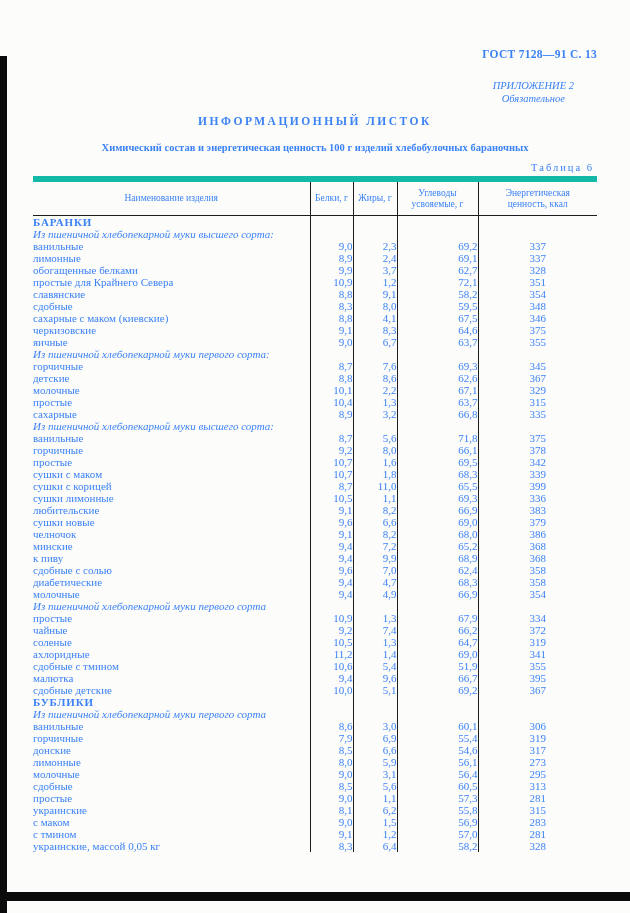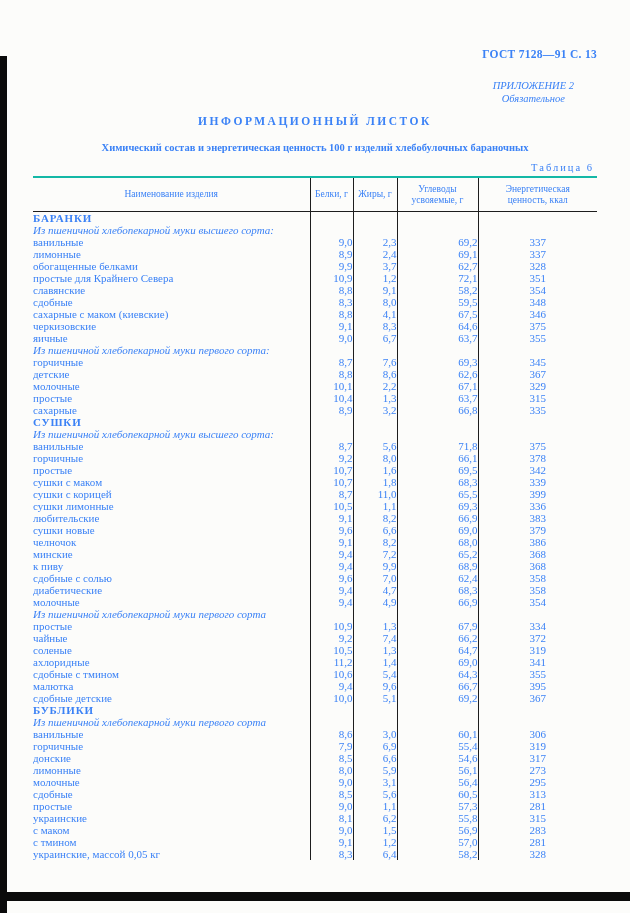--- a/index.html
+++ b/index.html
@@ -41,21 +41,21 @@
   }
   .table-caption {
     position:absolute; top:162px; right:36px;
     font-size:10.5px; letter-spacing:2px;margin-left:23px;
   }
   table.nutr {
     position:absolute; left:33px; top:176px;
     width:564px;
     border-collapse:collapse;
     table-layout:fixed;
-    border-top:2px solid #14b8a6;
+    border-top:6px solid #14b8a6;
   }
   table.nutr th {
     font-weight:normal;
     font-size:9.5px;
     line-height:11px;
     text-align:center;
     vertical-align:middle;
     white-space:pre-line;
     height:33px;
     padding:0 2px;
@@ -233,27 +233,20 @@
           <td class="c-num c5">315</td>
         </tr>
         <tr>
           <td class="c-name item">сахарные</td>
           <td class="c-num c2">8,9</td>
           <td class="c-num c3">3,2</td>
           <td class="c-num c4">66,8</td>
           <td class="c-num c5">335</td>
         </tr>
         <tr>
-          <td class="c-name section">СУШКИ</td>
-          <td class="c-num c2"></td>
-          <td class="c-num c3"></td>
-          <td class="c-num c4"></td>
-          <td class="c-num c5"></td>
-        </tr>
-        <tr>
           <td class="c-name group">Из пшеничной хлебопекарной муки высшего сорта:</td>
           <td class="c-num c2"></td>
           <td class="c-num c3"></td>
           <td class="c-num c4"></td>
           <td class="c-num c5"></td>
         </tr>
         <tr>
           <td class="c-name item">ванильные</td>
           <td class="c-num c2">8,7</td>
           <td class="c-num c3">5,6</td>
@@ -383,21 +376,21 @@
           <td class="c-name item">ахлоридные</td>
           <td class="c-num c2">11,2</td>
           <td class="c-num c3">1,4</td>
           <td class="c-num c4">69,0</td>
           <td class="c-num c5">341</td>
         </tr>
         <tr>
           <td class="c-name item">сдобные с тмином</td>
           <td class="c-num c2">10,6</td>
           <td class="c-num c3">5,4</td>
-          <td class="c-num c4">64,3</td>
+          <td class="c-num c4">51,9</td>
           <td class="c-num c5">355</td>
         </tr>
         <tr>
           <td class="c-name item">малютка</td>
           <td class="c-num c2">9,4</td>
           <td class="c-num c3">9,6</td>
           <td class="c-num c4">66,7</td>
           <td class="c-num c5">395</td>
         </tr>
         <tr>

